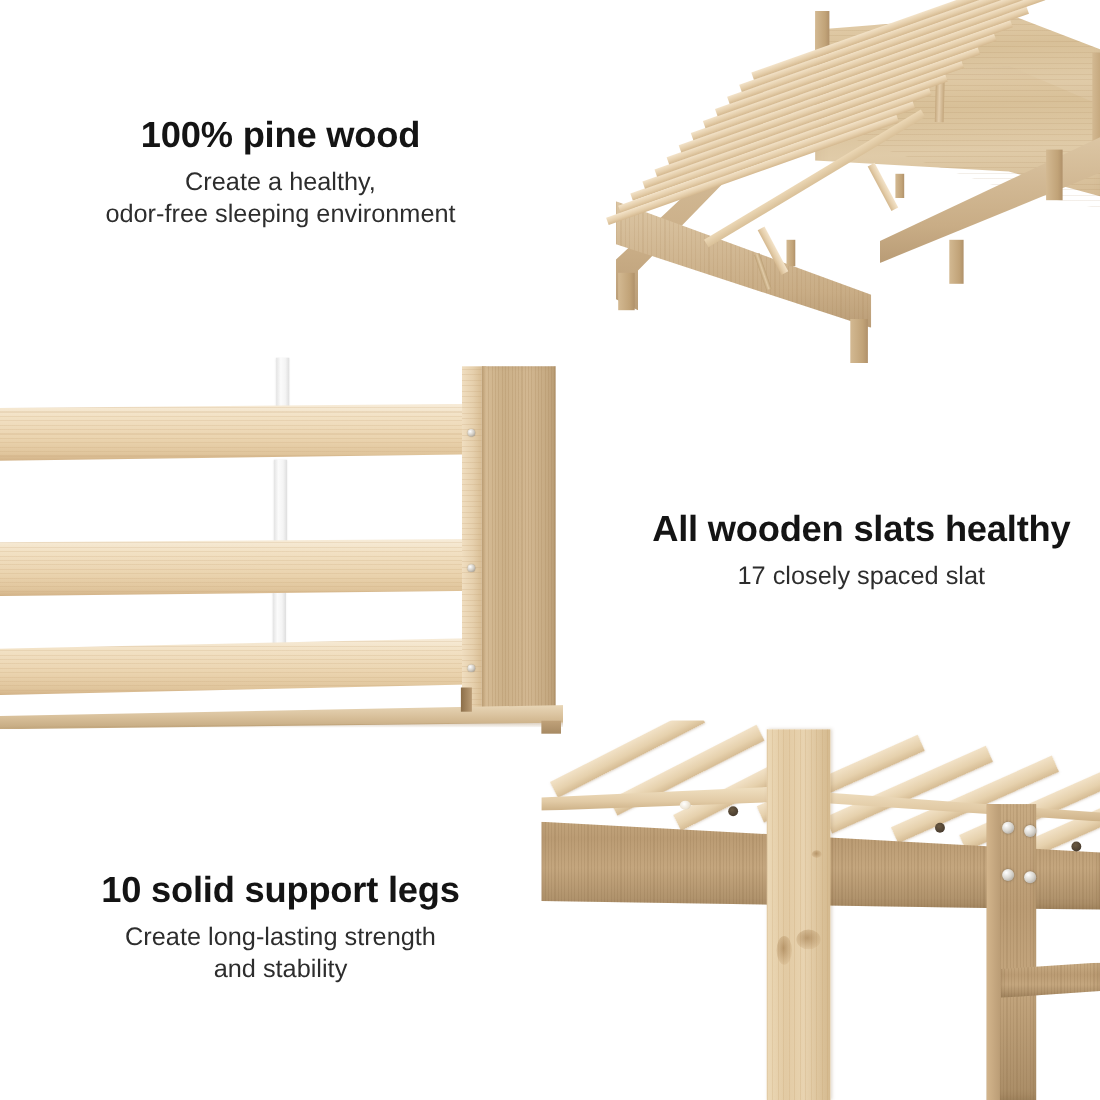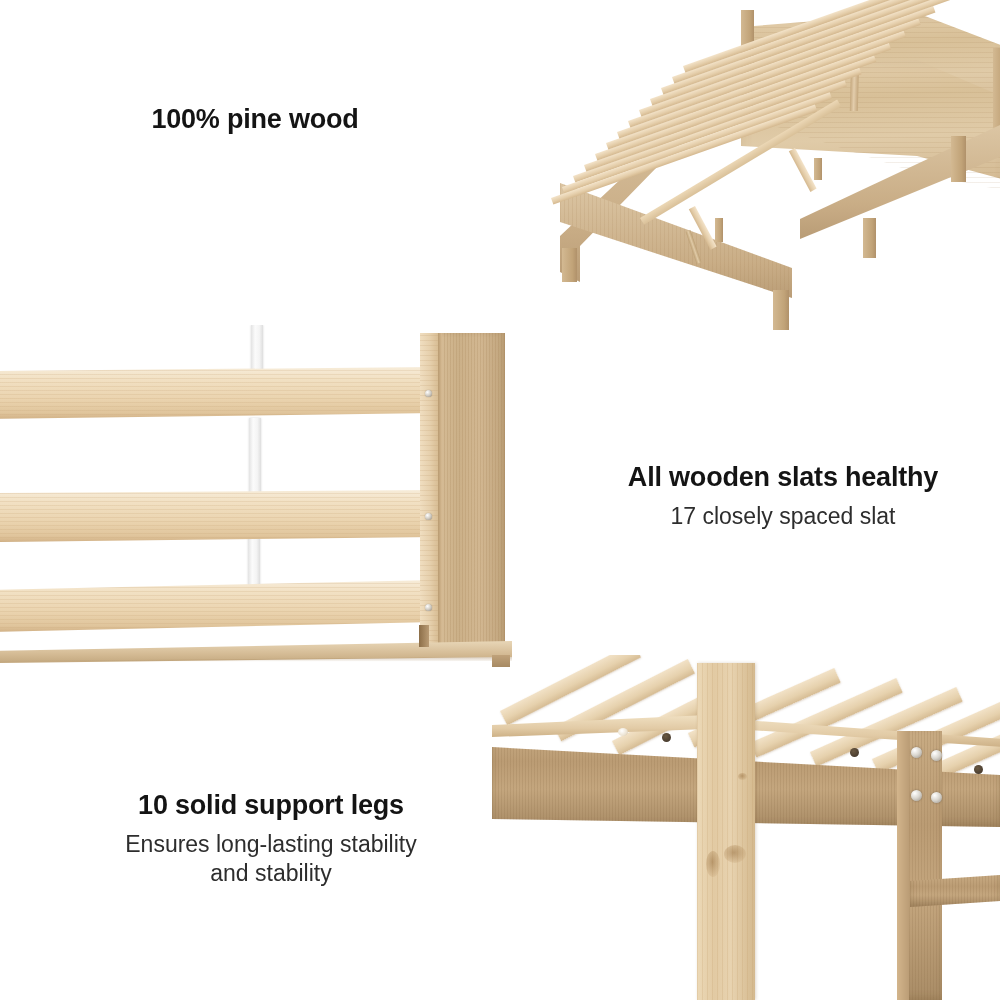--- a/index.html
+++ b/index.html
@@ -10,38 +10,38 @@
     overflow:hidden;
     position:relative;
     -webkit-font-smoothing:antialiased;
   }
   .stage{position:absolute;left:0;top:0;width:1000px;height:1000px;background:#fff;overflow:hidden;}
 
   
   .txt{position:absolute;text-align:center;color:#171717;}
   .txt .ttl{
     font-weight:700;
-    font-size:27px;
+    font-size:33px;
     letter-spacing:-0.2px;
     line-height:1.15;
     white-space:nowrap;
     color:#141414;
   }
   .txt .sub{
     font-weight:400;
     font-size:23px;
     line-height:1.28;
     color:#2d2d2d;
     margin-top:9px;
     white-space:pre-line;
   }
 
   #txt-pine{left:55px;top:104px;width:400px;}
   #txt-slats{left:583px;top:462px;width:400px;}
-  #txt-legs{left:71px;top:790px;width:400px;}
+  #txt-legs{left:55px;top:790px;width:400px;}
 
   
   #photo-bed{position:absolute;left:545px;top:0px;width:455px;height:330px;overflow:hidden;}
   .bedwrap{position:absolute;left:0;top:0;width:455px;height:330px;}
 
   
   .hb{
     position:absolute;
     background:linear-gradient(177deg,#e4cfad 0%,#d8c098 28%,#e0cba8 55%,#cfb48c 100%);
     box-shadow:inset 0 0 12px rgba(150,115,70,.18);
@@ -283,26 +283,28 @@
     <div style="position:absolute;left:170px;top:78px;width:9px;height:9px;border-radius:50%;
                 background:radial-gradient(circle at 40% 35%,#6a5942,#3d3228);"></div>
     <div style="position:absolute;left:358px;top:93px;width:9px;height:9px;border-radius:50%;
                 background:radial-gradient(circle at 40% 35%,#6a5942,#3d3228);"></div>
     <div style="position:absolute;left:482px;top:110px;width:9px;height:9px;border-radius:50%;
                 background:radial-gradient(circle at 40% 35%,#6a5942,#3d3228);"></div>
   </div>
 
   <div class="txt" id="txt-pine">
     <div class="ttl">100% pine wood</div>
+    <div class="sub">Create a healthy,
+odor-free sleeping environment</div>
   </div>
 
   <div class="txt" id="txt-slats">
     <div class="ttl">All wooden slats healthy</div>
     <div class="sub">17 closely spaced slat</div>
   </div>
 
   <div class="txt" id="txt-legs">
     <div class="ttl">10 solid support legs</div>
-    <div class="sub">Ensures long-lasting stability
+    <div class="sub">Create long-lasting strength
 and stability</div>
   </div>
 
 </div>
 
 </body></html>

